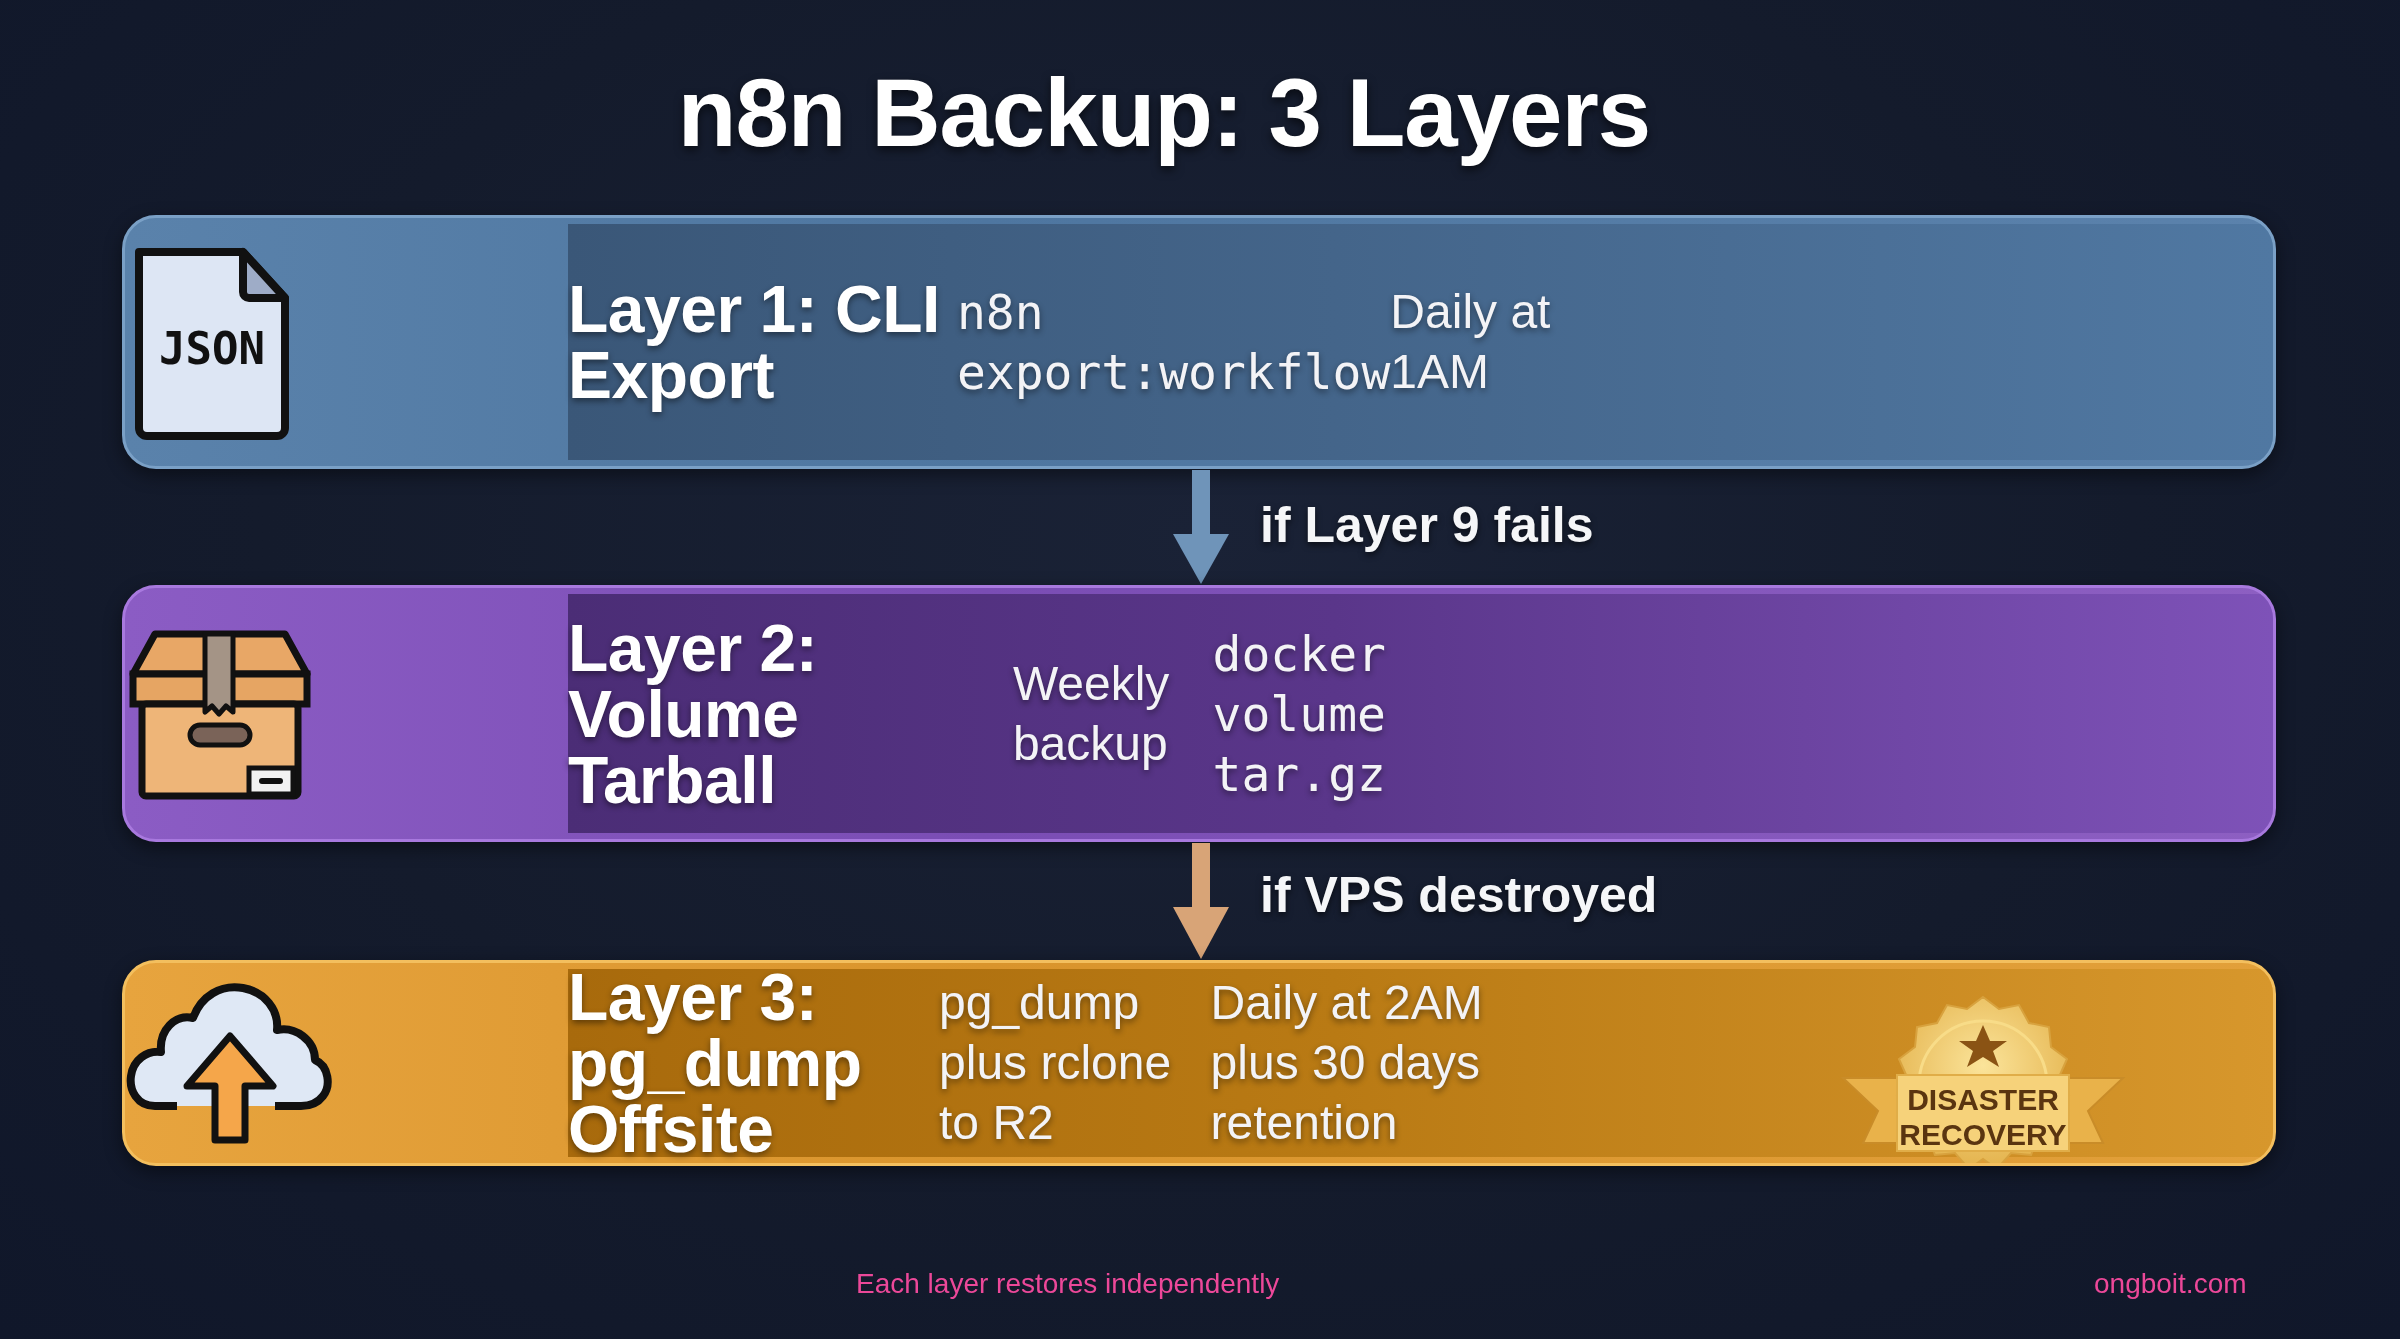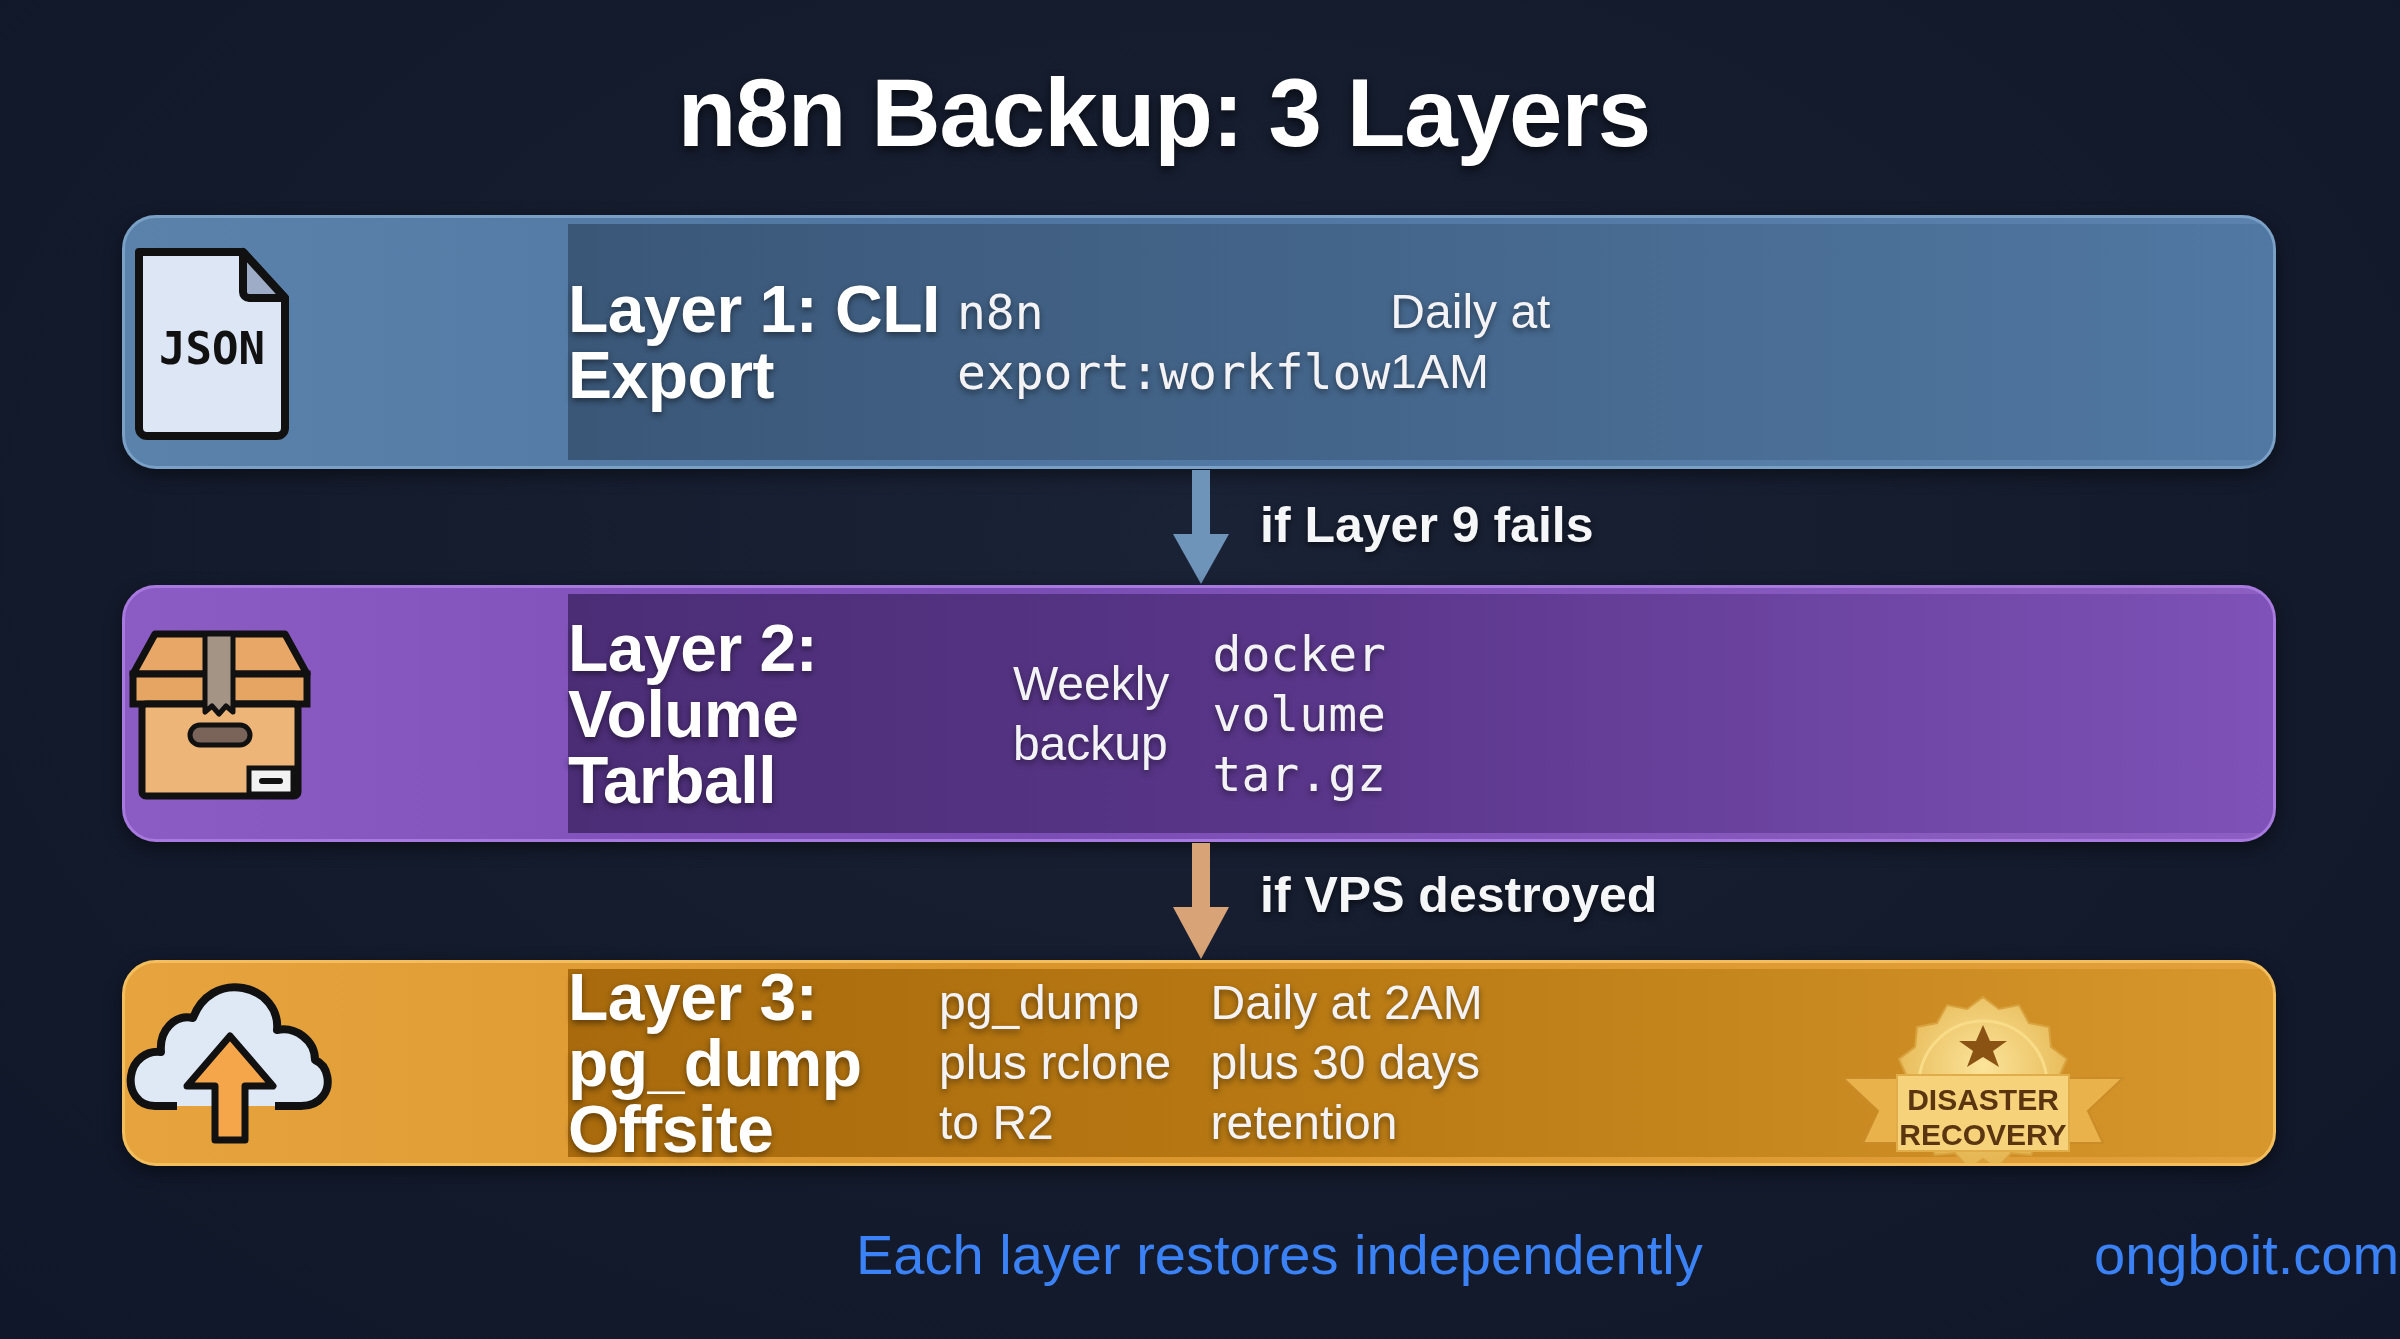--- a/index.html
+++ b/index.html
@@ -57,21 +57,21 @@
   .cond { position: absolute; left: 1260px; font-size: 50px; font-weight: 700; color: #f5f6f8;
     text-shadow: 0 3px 6px rgba(0,0,0,0.6); }
   #cond1 { top: 496px; }
   #cond2 { top: 866px; }
 
   .badge { position: absolute; left: 1708px; top: 30px; width: 300px; height: 200px; }
   .badge svg { width: 300px; height: 200px; }
   .badge-text { position: absolute; left: 80px; top: 66px; width: 140px; text-align: center;
     font-size: 30px; font-weight: 700; color: #5a3510; line-height: 1.15; }
 
-  .footer { position: absolute; top: 1222px; font-size: 56px; color: #3b82f6; }
+  .footer { position: absolute; top: 1268px; font-size: 28px; color: #ec4899; }
   #footer-note { left: 856px; }
   #footer-brand { left: 2094px; }
 </style>
 </head>
 <body>
 
 <div class="title">n8n Backup: 3 Layers</div>
 
 <div class="layer" id="layer1">
   <div class="inner"></div>

